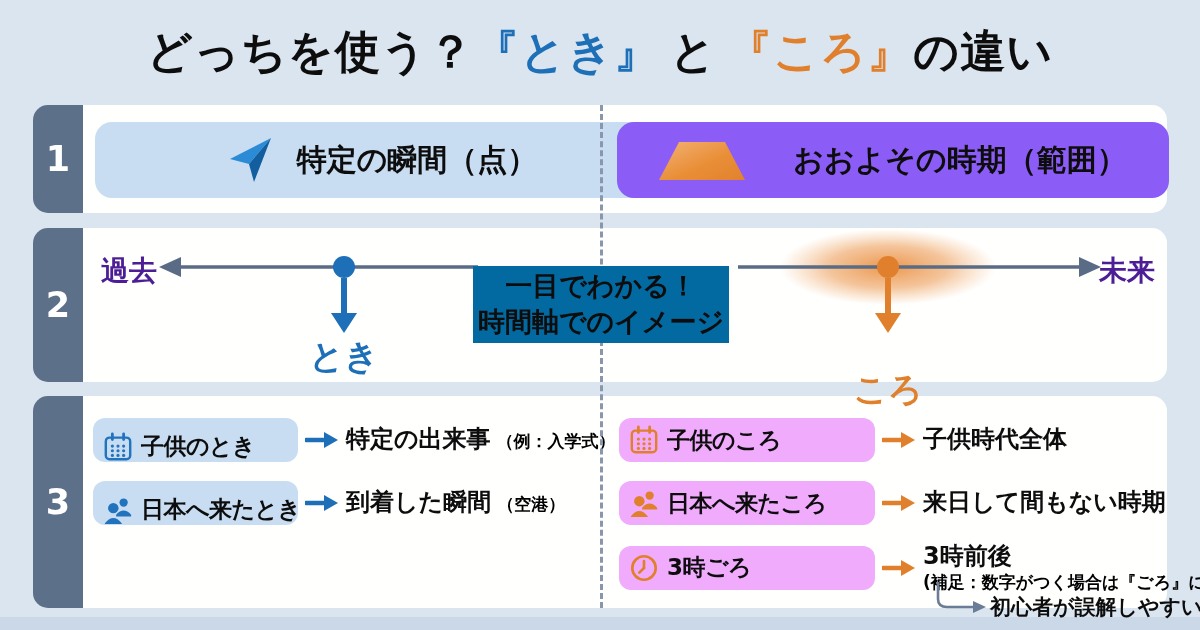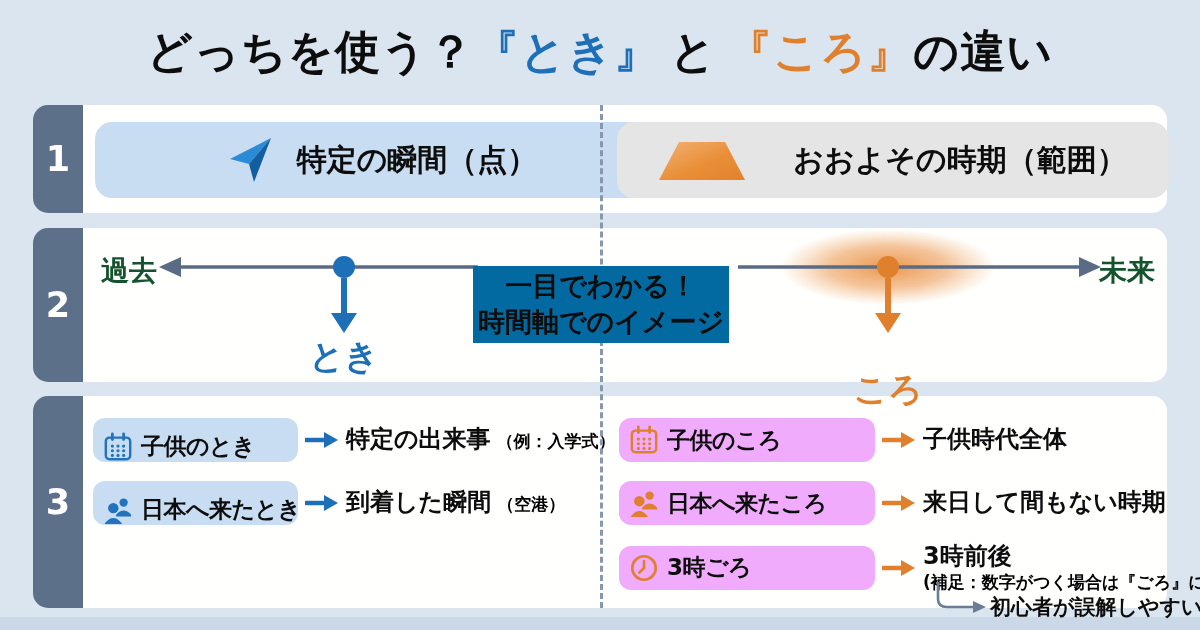--- a/index.html
+++ b/index.html
@@ -41,25 +41,25 @@
     position: absolute; left: 600px; top: 105px; height: 503px; width: 0;
     border-left: 3px dashed #8897ab; z-index: 3;
   }
   
   .pill-lg {
     position: absolute; top: 17px; height: 76px; border-radius: 17px;
     display: flex; align-items: center; justify-content: center; gap: 20px;
     font-size: 30px; font-weight: 800; color: #0d0d0d; white-space: nowrap;
   }
   .pill-lg.blue { left: 12px; width: 572px; background: #c9ddf2; }
-  .pill-lg.orange { left: 534px; width: 552px; background: #e5e5e5; gap: 48px; }
+  .pill-lg.orange { left: 534px; width: 552px; background: #8b5cf6; gap: 48px; }
   
   .tl-svg { position: absolute; inset: 0; width: 100%; height: 100%; }
   .tl-label {
-    position: absolute; font-size: 28px; font-weight: 800; color: #14532d;
+    position: absolute; font-size: 28px; font-weight: 800; color: #4c1d95;
     top: 24px; white-space: nowrap; z-index: 2;
   }
   .tl-label.past { left: 18px; }
   .tl-label.future { right: 12px; }
   .tl-marker {
     position: absolute; top: 106px; width: 110px; text-align: center;
     font-size: 34px; font-weight: 800; z-index: 2; white-space: nowrap;
   }
   .tl-marker.toki { left: 206px; color: #1d6fb8; }
   .tl-marker.koro { left: 750px; color: #e0802d; margin-top: 33px; }

